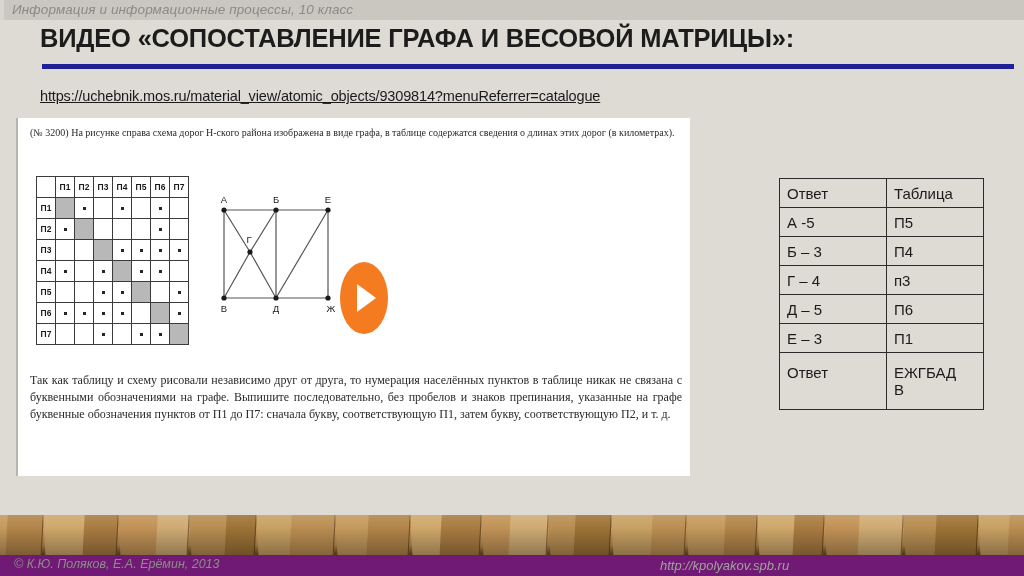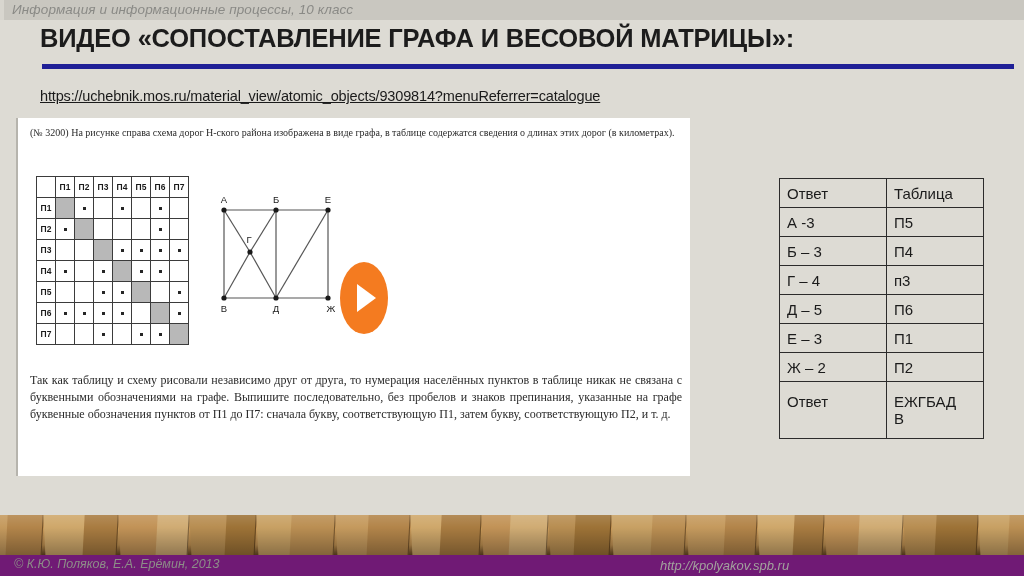--- a/index.html
+++ b/index.html
@@ -378,42 +378,38 @@
     <div class="play-tri"></div>
   </div>
 
   <table class="result-table">
     <tbody id="result-body">
         <tr>
           <td class="c1">Ответ</td>
           <td class="c2">Таблица</td>
         </tr>
         <tr>
-          <td class="c1">А -3</td>
+          <td class="c1">А -5</td>
           <td class="c2">П5</td>
         </tr>
         <tr>
           <td class="c1">Б – 3</td>
           <td class="c2">П4</td>
         </tr>
         <tr>
           <td class="c1">Г – 4</td>
           <td class="c2">п3</td>
         </tr>
         <tr>
           <td class="c1">Д – 5</td>
           <td class="c2">П6</td>
         </tr>
         <tr>
           <td class="c1">Е – 3</td>
           <td class="c2">П1</td>
-        </tr>
-        <tr>
-          <td class="c1">Ж – 2</td>
-          <td class="c2">П2</td>
         </tr>
         <tr class="answer-row">
           <td class="c1">Ответ</td>
           <td class="c2">ЕЖГБАД
 В</td>
         </tr>
       </tbody>
   </table>
 
   <div class="floor">

